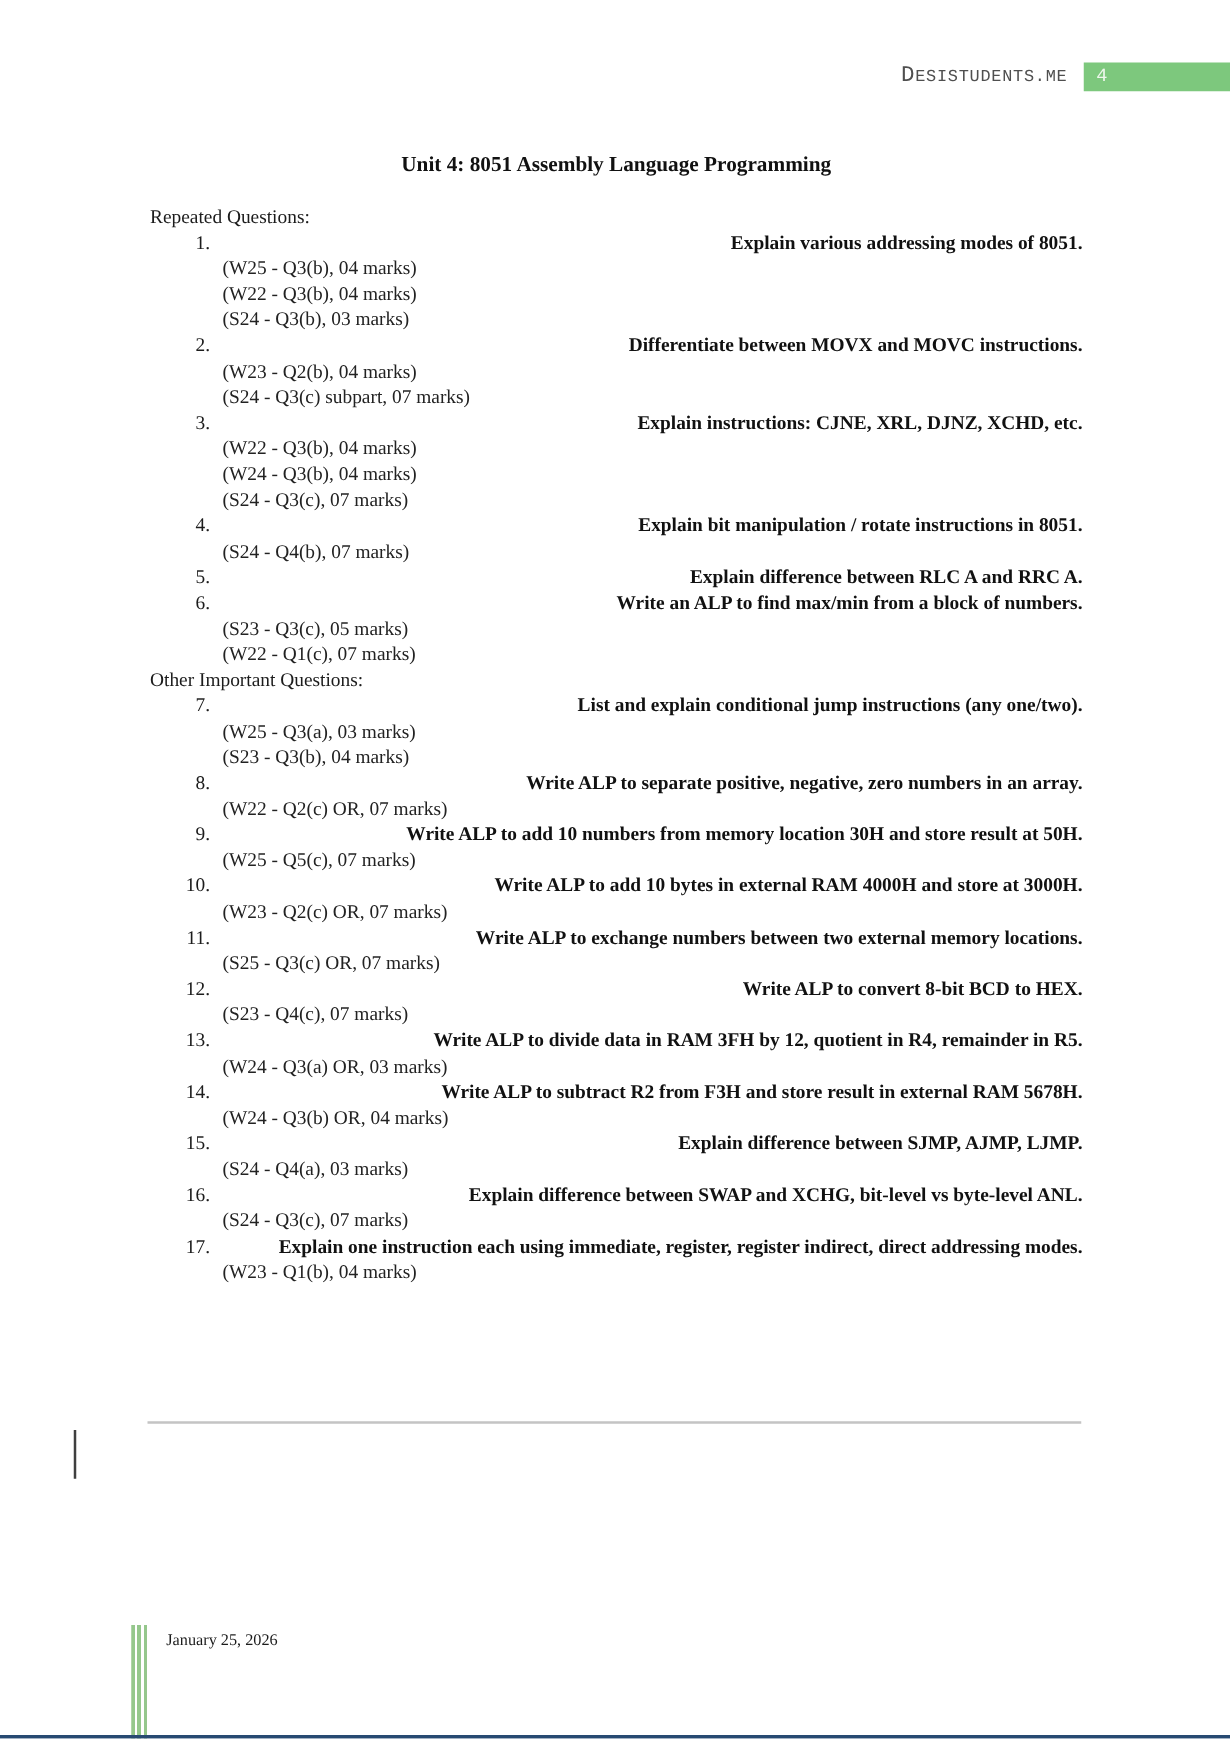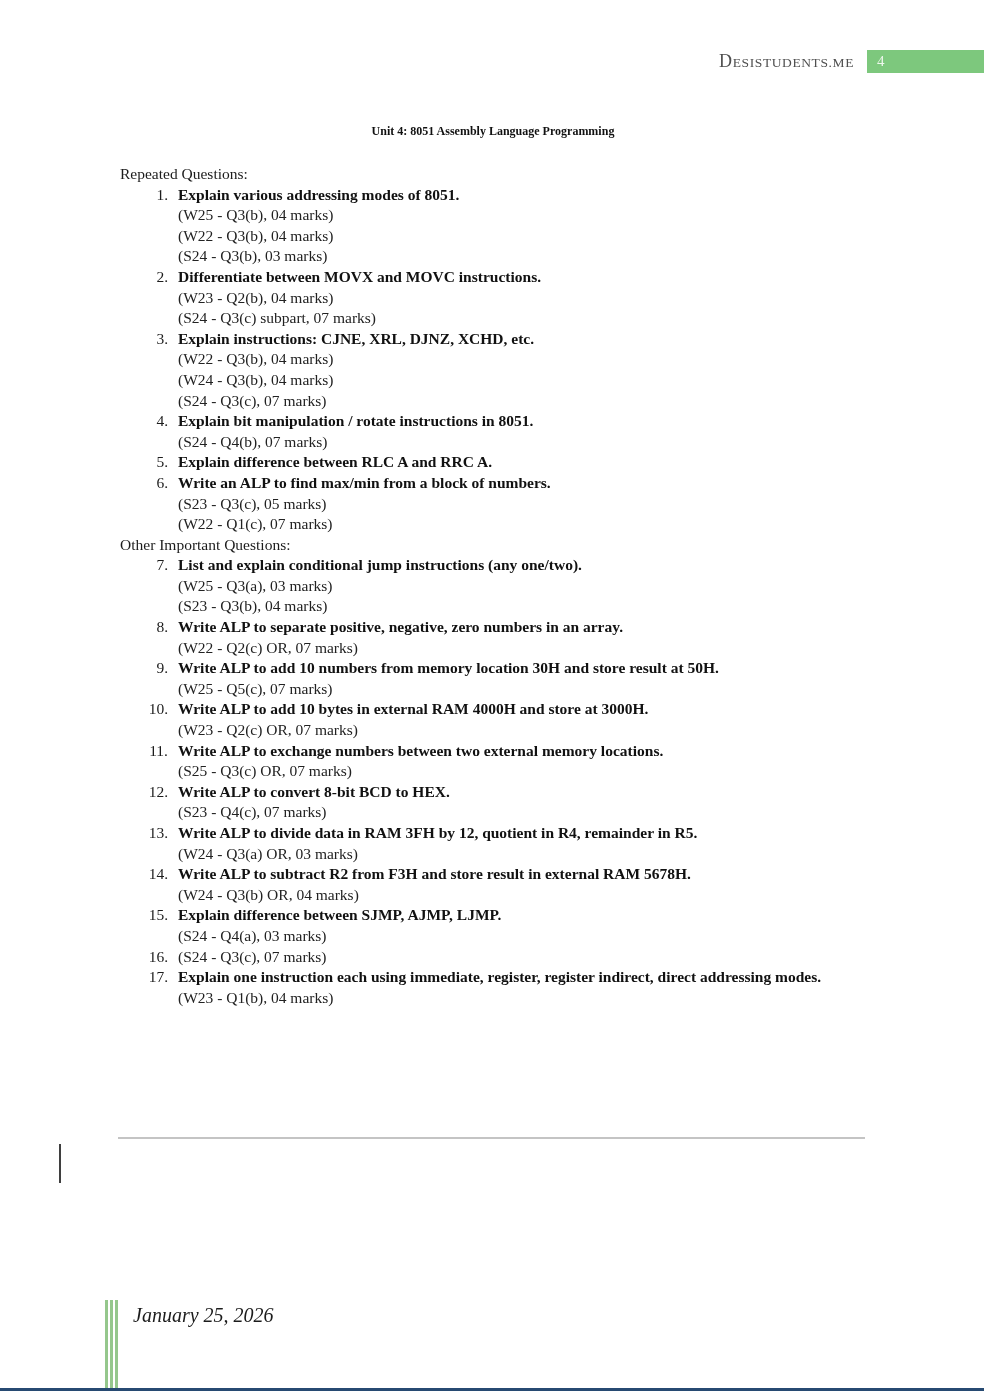--- a/index.html
+++ b/index.html
@@ -14,20 +14,21 @@
   }
 
   
   .header {
     position: absolute;
     top: 50px;
     right: 0;
     display: flex;
     align-items: center;
     height: 23px;
+    font-family: Liberation Mono, monospace;
   }
   .brand {
     font-size: 13.5px;
     letter-spacing: 0.6px;
     color: #4f4f4f;
     margin-right: 13px;
     line-height: 23px;
   }
   .brand::first-letter { font-size: 18px; }
   .pagebox {
@@ -47,40 +48,40 @@
   
   .main {
     position: absolute;
     top: 121px;
     left: 120px;
     width: 746px;
   }
   .title {
     margin: 0 0 22px 0;
     text-align: center;
-    font-size: 12px;
+    font-size: 17px;
     font-weight: bold;
     line-height: 21px;
     color: #111;
   }
   .sec-heading {
     font-weight: normal;
     font-size: 15.5px;
     line-height: 20.6px;
   }
   .q-row { display: flex; font-size: 15.5px; line-height: 20.6px; }
   .q-num {
     width: 48px;
     text-align: right;
     padding-right: 10px;
     flex: 0 0 48px;
     color: #1c1c1c;
   }
   .q-body { flex: 1; min-width: 0; }
-  .q-text { font-weight: bold; color: #111; }
+  .q-text { font-weight: bold; color: #111; text-align: right; }
   .q-marks { font-weight: normal; color: #222; }
 
   
   .bottom-rule {
     position: absolute;
     top: 1137px;
     left: 118px;
     width: 747px;
     height: 2px;
     background: #c4c4c4;
@@ -106,24 +107,23 @@
     align-items: flex-start;
   }
   .stripes {
     width: 13px;
     align-self: stretch;
     background: repeating-linear-gradient(90deg, #95c78c 0 3px, #ffffff 3px 5px);
   }
   .date {
     margin-left: 15px;
     margin-top: 4px;
-    font-size: 20px;
+    font-size: 13px;
     color: #1c1c1c;
     white-space: nowrap;
-    font-style: italic;
   }
 
   .bottombar {
     position: absolute;
     left: 0; right: 0; bottom: 0;
     height: 3px;
     background: #274a72;
   }
 </style>
 </head>
@@ -278,20 +278,21 @@
           <div class="q-body">
             <div class="q-text">Explain difference between SJMP, AJMP, LJMP.</div>
             <div class="q-marks">
               <div>(S24 - Q4(a), 03 marks)</div>
             </div>
           </div>
         </div>
         <div class="q-row">
           <div class="q-num">16.</div>
           <div class="q-body">
+            <div class="q-text">Explain difference between SWAP and XCHG, bit-level vs byte-level ANL.</div>
             <div class="q-marks">
               <div>(S24 - Q3(c), 07 marks)</div>
             </div>
           </div>
         </div>
         <div class="q-row">
           <div class="q-num">17.</div>
           <div class="q-body">
             <div class="q-text">Explain one instruction each using immediate, register, register indirect, direct addressing modes.</div>
             <div class="q-marks">

